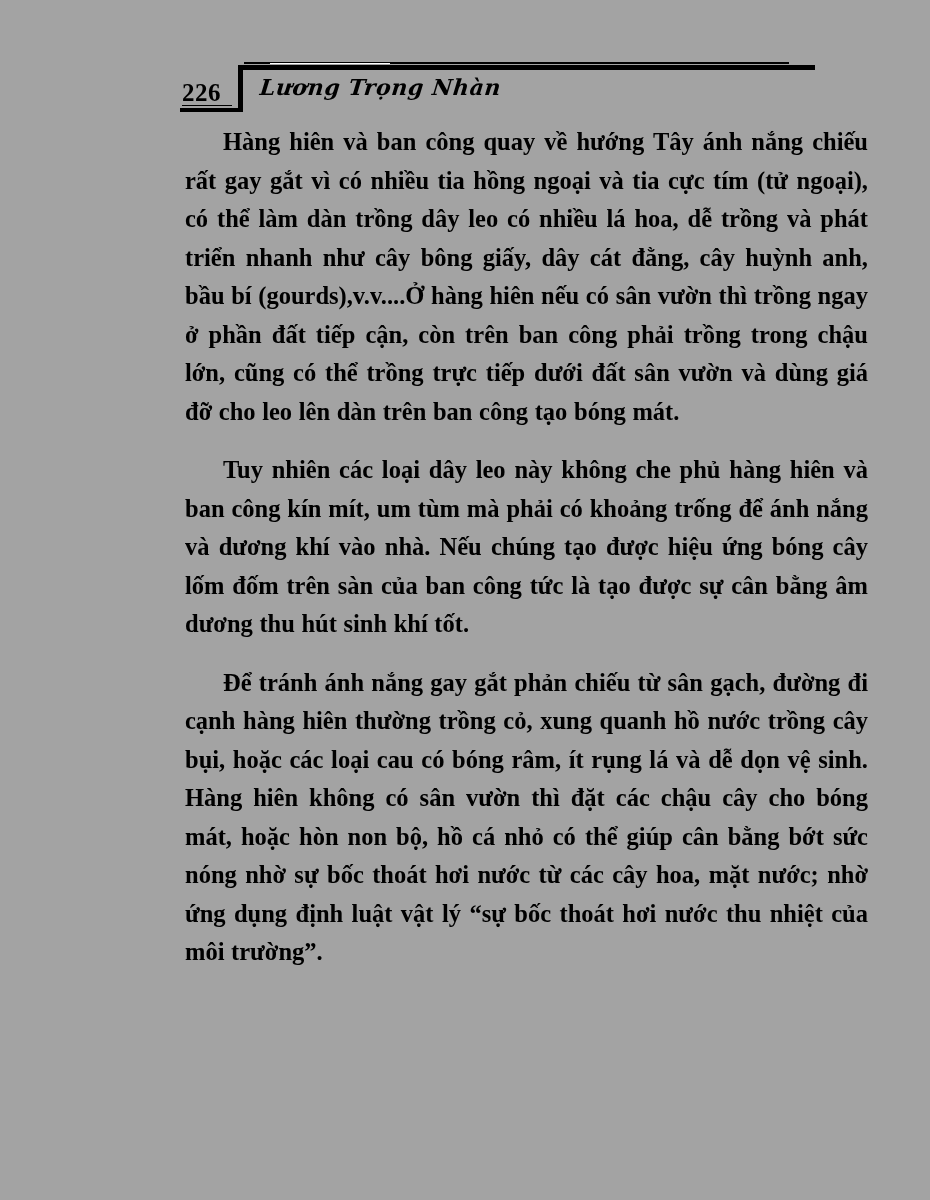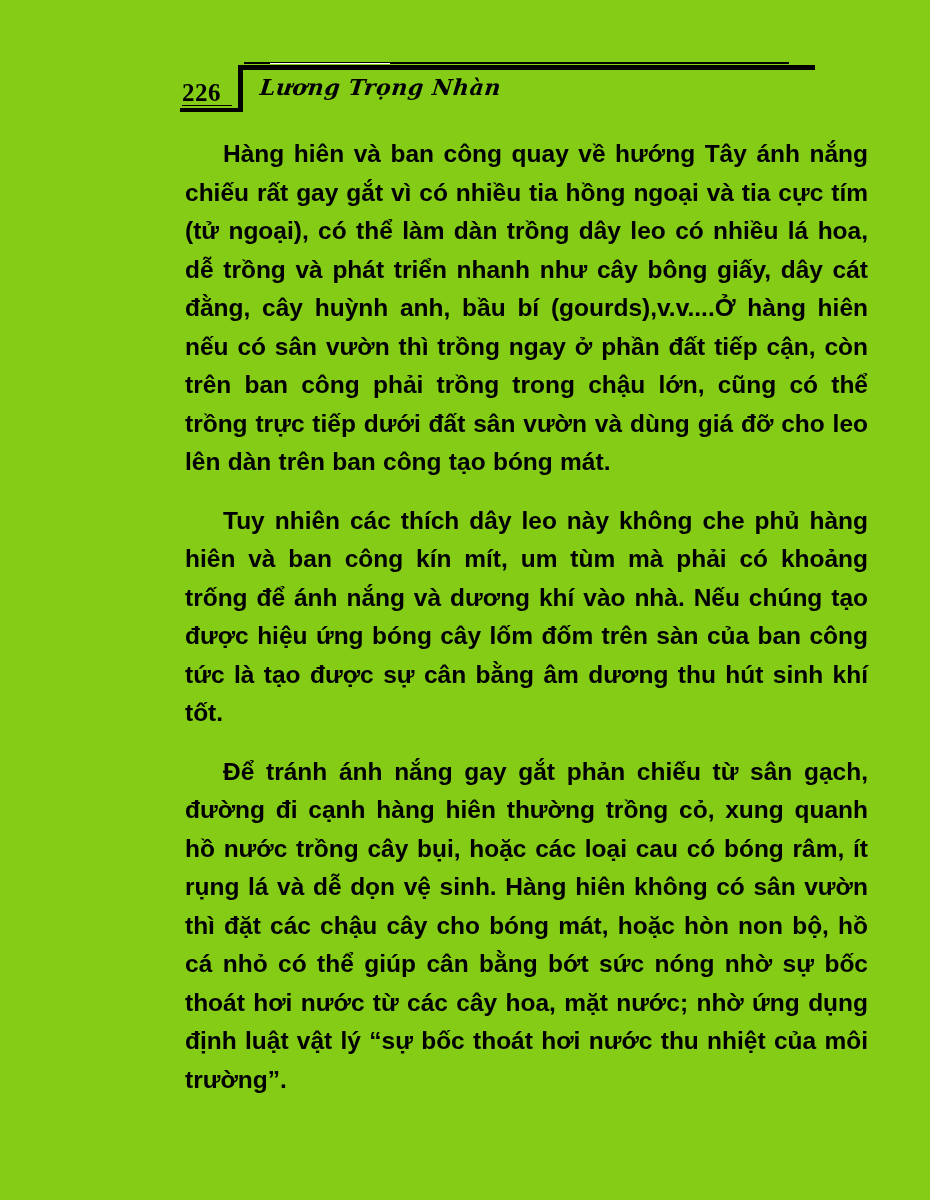--- a/index.html
+++ b/index.html
@@ -5,21 +5,21 @@
 <style>
   html, body {
     margin: 0;
     padding: 0;
     background: #ffffff;
   }
   .page {
     position: relative;
     width: 930px;
     height: 1200px;
-    background: #84cc16;
+    background: #a3a3a3;
     overflow: hidden;
     font-family: "Liberation Serif", "DejaVu Serif", serif;
     color: #000000;
   }
 
   
   .header {
     position: absolute;
     left: 182px;
     top: 62px;
@@ -109,29 +109,29 @@
   }
 
   
   .body-text {
     position: absolute;
     left: 185px;
     top: 123px;
     width: 683px;
   }
   .body-text p {
-    margin: 12px 0 16px 0;
+    margin: 0 0 16px 0;
     font-size: 24.5px;
     line-height: 38.5px;
     text-align: justify;
     text-indent: 38px;
     text-justify: inter-word;
     word-spacing: 0.5px;
     font-weight: 600;
-    font-family: Liberation Sans, sans-serif;
+    font-family: Liberation Serif, serif;
   }
   .body-text p:last-child {
     margin-bottom: 0;
   }
   .body-text p.para-gap-lg {
     margin-bottom: 20px;
   }
 </style>
 </head>
 <body>
@@ -143,17 +143,17 @@
       <span class="page-number">226</span>
       <span class="pn-underline"></span>
       <span class="rule-vertical"></span>
       <span class="rule-horizontal"></span>
       <span class="author-name">Lương Trọng Nhàn</span>
     </div>
   </div>
 
   <div class="body-text">
     <p class="para-gap-lg">Hàng hiên và ban công quay về hướng Tây ánh nắng chiếu rất gay gắt vì có nhiều tia hồng ngoại và tia cực tím (tử ngoại), có thể làm dàn trồng dây leo có nhiều lá hoa, dễ trồng và phát triển nhanh như cây bông giấy, dây cát đằng, cây huỳnh anh, bầu bí (gourds),v.v....Ở hàng hiên nếu có sân vườn thì trồng ngay ở phần đất tiếp cận, còn trên ban công phải trồng trong chậu lớn, cũng có thể trồng trực tiếp dưới đất sân vườn và dùng  giá đỡ cho leo lên dàn trên ban công tạo bóng mát.</p>
-    <p class="para-gap-lg">Tuy nhiên các thích dây leo này không che phủ hàng hiên và ban công kín mít, um tùm mà phải có khoảng trống để ánh nắng và dương khí vào nhà. Nếu chúng tạo được hiệu ứng bóng cây lốm đốm trên sàn của ban công tức là tạo được sự cân bằng âm dương thu hút sinh khí tốt.</p>
+    <p class="para-gap-lg">Tuy nhiên các loại dây leo này không che phủ hàng hiên và ban công kín mít, um tùm mà phải có khoảng trống để ánh nắng và dương khí vào nhà. Nếu chúng tạo được hiệu ứng bóng cây lốm đốm trên sàn của ban công tức là tạo được sự cân bằng âm dương thu hút sinh khí tốt.</p>
     <p class="para-gap-lg">Để tránh ánh nắng gay gắt phản chiếu từ sân gạch, đường đi cạnh hàng hiên thường trồng cỏ, xung quanh hồ nước trồng cây bụi, hoặc các loại cau có bóng râm, ít rụng lá và dễ dọn vệ sinh. Hàng hiên không có sân vườn thì đặt các chậu cây cho bóng mát, hoặc hòn non bộ, hồ cá nhỏ có thể giúp cân bằng bớt sức nóng nhờ sự bốc thoát hơi nước từ các cây hoa, mặt nước; nhờ ứng dụng định luật vật lý “sự bốc thoát hơi nước thu nhiệt của môi trường”.</p>
   </div>
 
 </div>
 
 </body></html>

